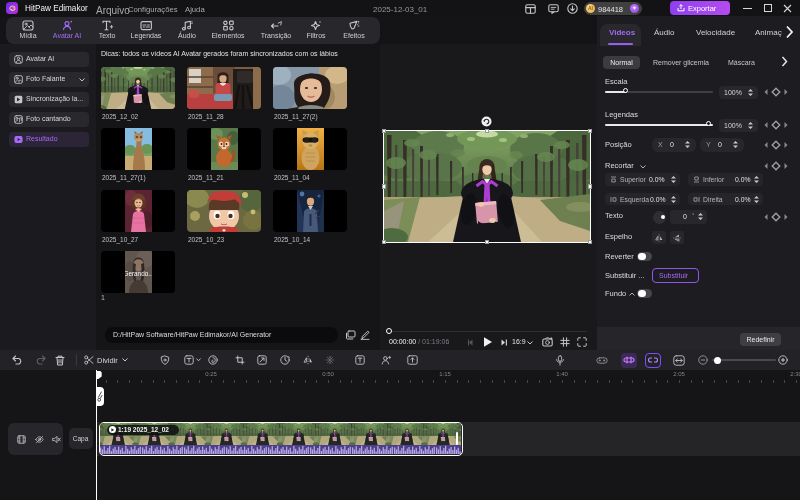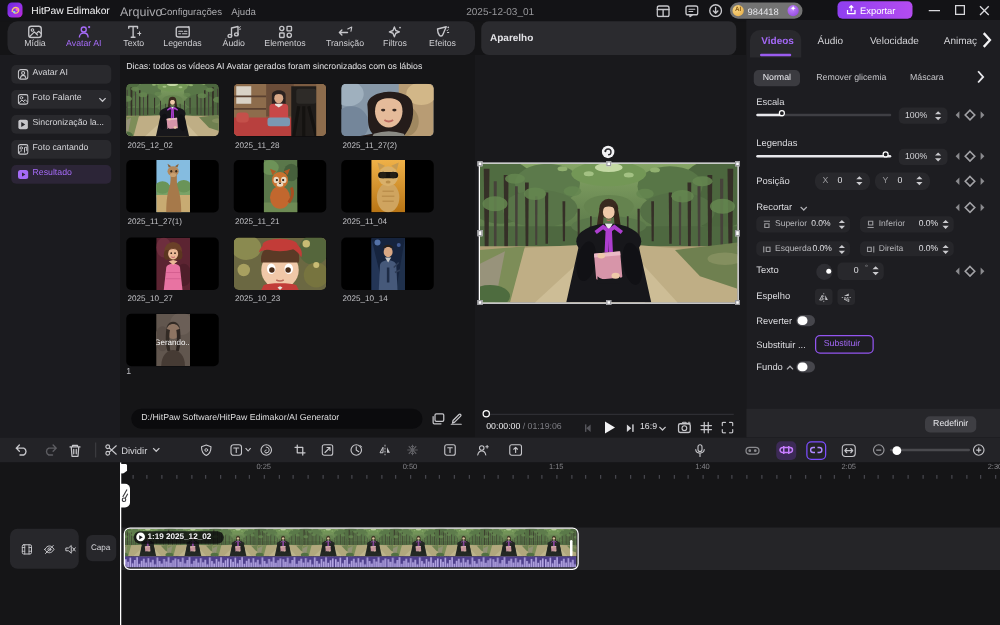--- a/index.html
+++ b/index.html
@@ -140,21 +140,21 @@
         <path d="M3.2 3.4h4.6M3.2 5.2h3" class="ic" style="stroke-width:0.9"></path>
       </svg>
   <svg class="a" style="left:567px;top:3px" width="11" height="11" viewBox="0 0 11 11">
         <circle cx="5.5" cy="5.5" r="4.7" class="ic"></circle>
         <path d="M5.5 3 V7.4 M3.7 5.8 L5.5 7.6 L7.3 5.8" class="ic"></path>
       </svg>
   <div class="a" style="left:586px;top:2px;width:12px;height:12px;border-radius:50%;background:#7b5bd6;overflow:hidden">
     <div class="a" style="left:2px;top:2.5px;width:8px;height:9px;border-radius:4px 4px 0 0;background:#4a3f3a"></div>
     <div class="a" style="left:3.5px;top:4.5px;width:5px;height:4px;border-radius:50%;background:#c9a584"></div>
   </div>
-  <div class="a" style="left:584px;top:1.5px;width:58px;height:13px;border-radius:7px;background:#737373">
+  <div class="a" style="left:584px;top:1.5px;width:58px;height:13px;border-radius:7px;background:#404040">
     <div class="a" style="left:2px;top:2px;width:9px;height:9px;border-radius:50%;background:radial-gradient(circle at 35% 35%,#f8d98a,#e8a93c);font-size:5px;font-weight:bold;color:#8a5a10;text-align:center;line-height:9px">AI</div>
     <div class="a" style="left:14px;top:3px;font-size:7.5px;color:#e8e8ec">984418</div>
     <div class="a" style="left:46px;top:2px;width:9px;height:9px;border-radius:50%;background:radial-gradient(circle at 40% 35%,#c084fc,#8b3dd9);color:#fff;font-size:6px;text-align:center;line-height:9px">✦</div>
   </div>
   <div class="a" style="left:670px;top:1px;width:60px;height:14px;border-radius:4px;background:linear-gradient(90deg,#8f3ff0,#b44cf0);color:#fff">
     <svg class="a" style="left:7px;top:3px" width="8" height="8" viewBox="0 0 8 8">
           <path d="M4 5 V0.8 M2.4 2.2 L4 0.6 L5.6 2.2 M1 4 V6.8 H7 V4" fill="none" stroke="#fff" stroke-width="1"></path>
         </svg>
     <div class="a" style="left:18px;top:3px;font-size:7.5px;color:#fff">Exportar</div>
   </div>
@@ -535,23 +535,20 @@
         <path d="M3.4 2 L4.4 0.8 H6.6 L7.6 2" class="ic" style="stroke-width:0.9"></path>
         <circle cx="5.5" cy="5.5" r="1.9" class="ic" style="stroke-width:0.9"></circle>
         <path d="M9.2 0.6 V2.4 M8.3 1.5 H10.1" class="ic" style="stroke-width:0.8"></path>
       </svg>
   <svg class="a" style="left:180px;top:293px" width="10" height="10" viewBox="0 0 10 10">
         <path d="M3.4 0.8 V9.2 M6.6 0.8 V9.2 M0.8 3.4 H9.2 M0.8 6.6 H9.2" class="ic" style="stroke-width:1"></path>
       </svg>
   <svg class="a" style="left:197px;top:293px" width="10" height="10" viewBox="0 0 10 10">
         <path d="M3.4 0.8 H1.6 A0.8 0.8 0 0 0 0.8 1.6 V3.4 M6.6 0.8 H8.4 A0.8 0.8 0 0 1 9.2 1.6 V3.4 M3.4 9.2 H1.6 A0.8 0.8 0 0 1 0.8 8.4 V6.6 M6.6 9.2 H8.4 A0.8 0.8 0 0 0 9.2 8.4 V6.6" class="ic" style="stroke-width:1"></path>
       </svg>
-</div>
-<div class="a" style="left:385px;top:17px;width:204px;height:27px;border-radius:6px;background:#2b2b2f">
-  <div class="a" style="left:7px;top:9px;font-size:8px;font-weight:bold;color:#e3e3e7">Aparelho</div>
 </div>
 
 <div class="a" id="rightpanel" style="left:597px;top:16px;width:203px;height:334px;background:#1d1d21;overflow:hidden">
 
   <div class="a" style="left:3px;top:8px;width:41px;height:22px;background:#29292d;border-radius:8px 8px 0 0"></div>
   <div class="a" style="left:12px;top:12px;font-size:8px;font-weight:bold;color:#a368f5">Videos</div>
   <div class="a" style="left:11px;top:26.5px;width:25px;height:2.2px;border-radius:1px;background:#9a5cf0"></div>
   <div class="a" style="left:57px;top:12px;font-size:8px;color:#d2d2d6">Áudio</div>
   <div class="a" style="left:99px;top:12px;font-size:8px;color:#d2d2d6">Velocidade</div>
   <div class="a" style="left:158px;top:12px;font-size:8px;color:#d2d2d6">Animaç</div>

